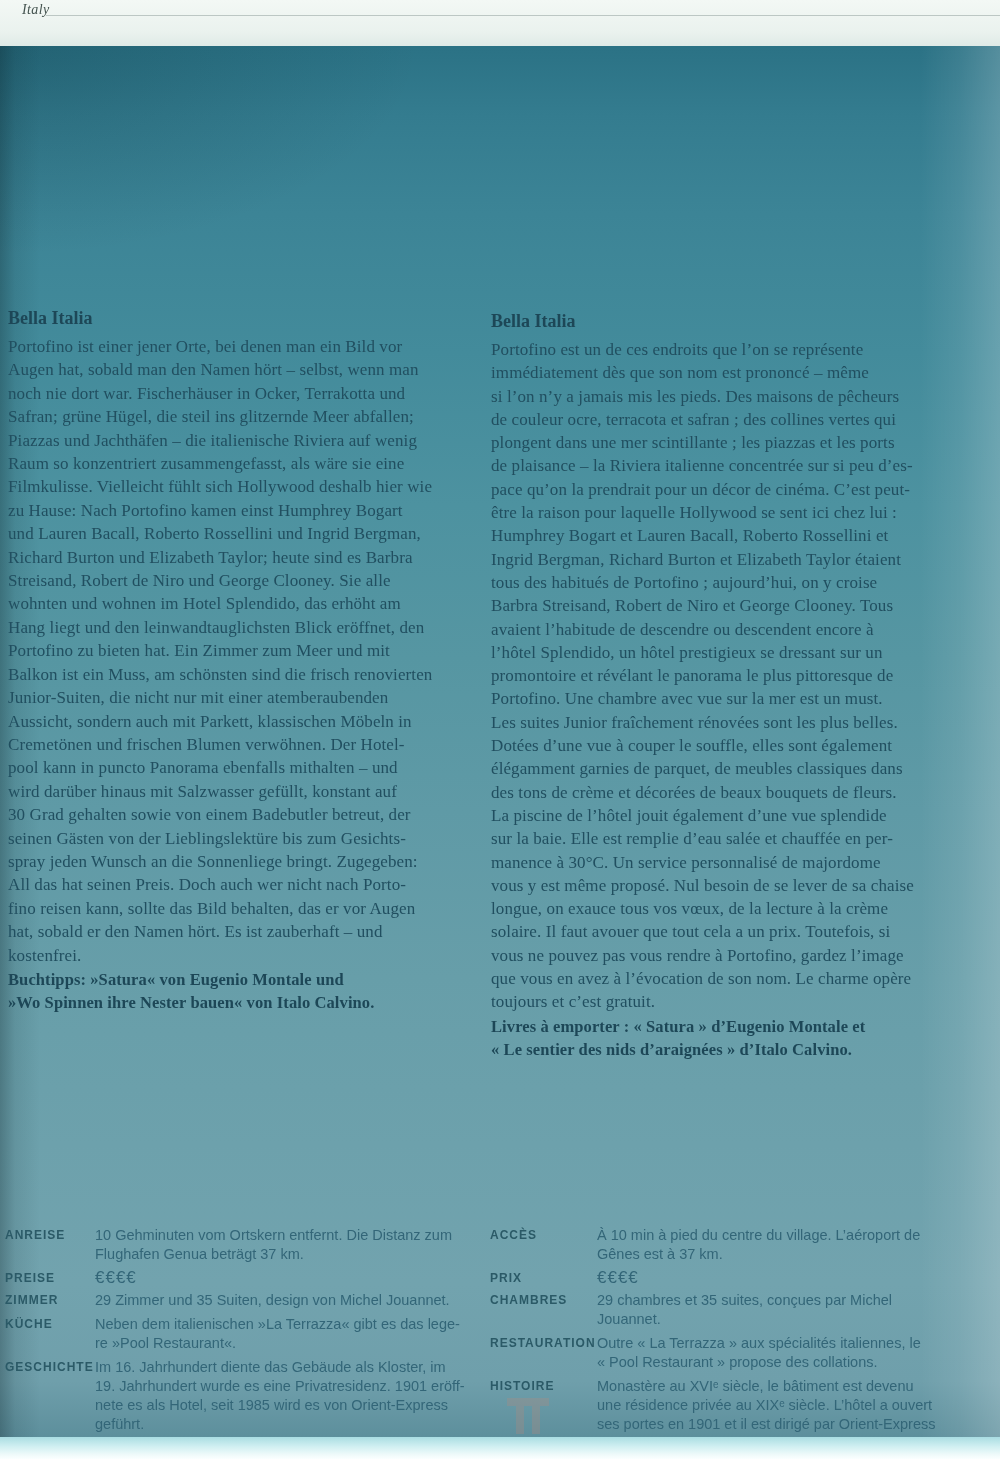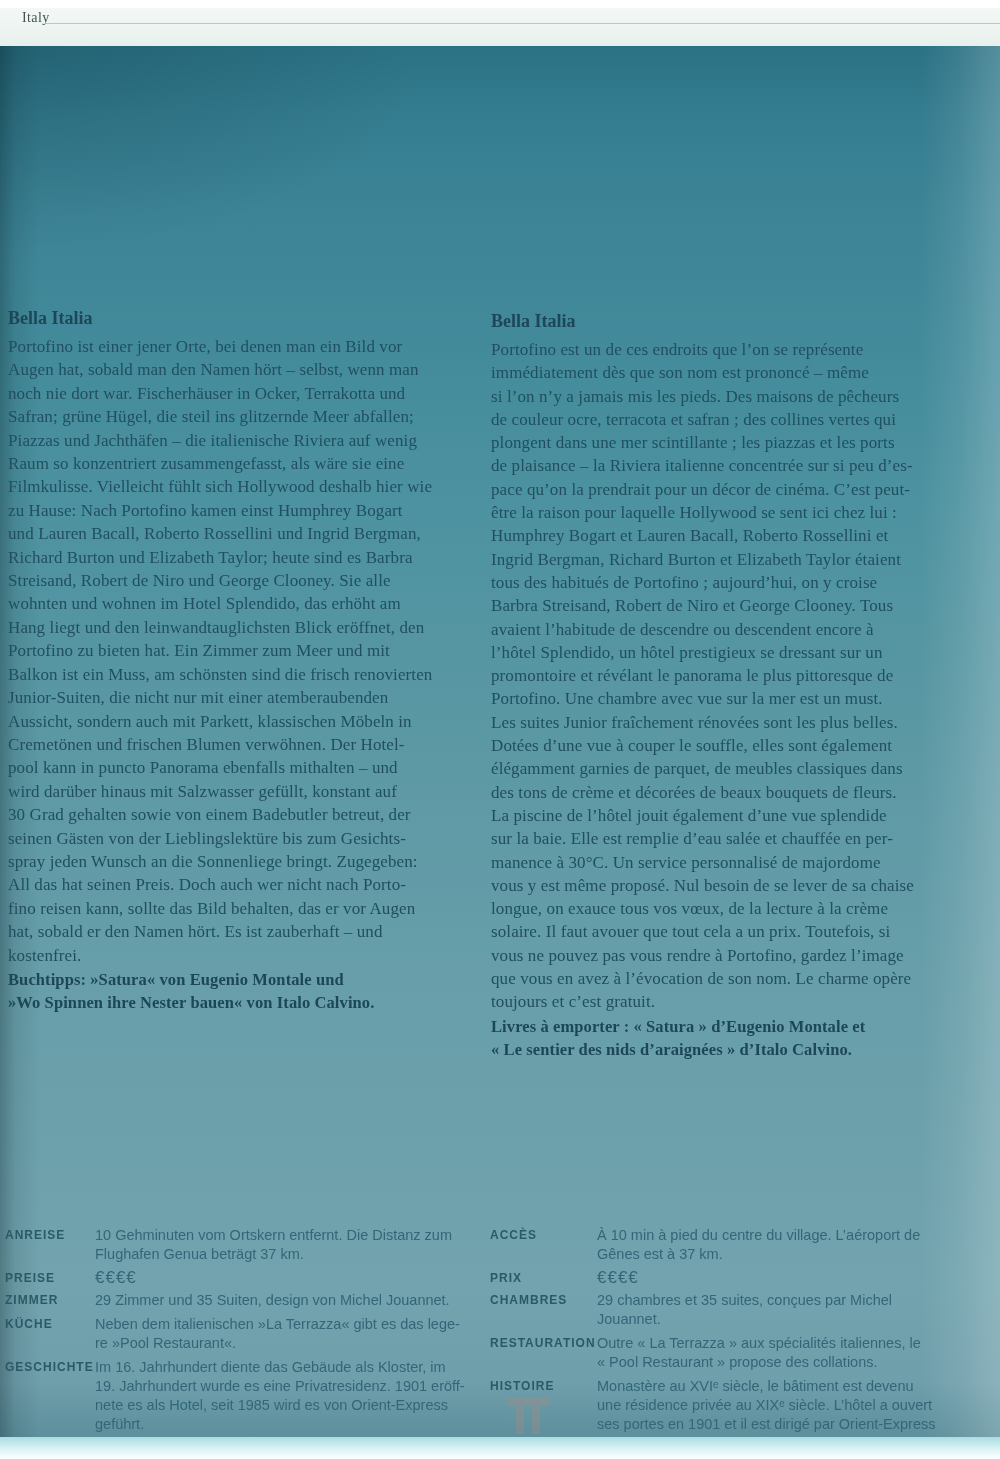--- a/index.html
+++ b/index.html
@@ -3,22 +3,23 @@
 <meta charset="utf-8">
 <style>
   * { box-sizing: border-box; }
   html, body { margin: 0; padding: 0; background: #ffffff; }
   .shot {
     position: relative; width: 1000px; height: 1459px; overflow: hidden;
     font-family: "Liberation Serif", serif;
   }
   
   .top-strip {
-    position: absolute; top: 8px; left: 0; width: 1000px; height: 46px;
+    position: absolute; top: 0; left: 0; width: 1000px; height: 46px;
     background: linear-gradient(180deg, #f3f8f5 0%, #eaf2ee 70%, #dfeae7 100%);
+    font-style: italic;
   }
   .margin-label {
     position: absolute; top: 2px; left: 22px;
     font-size: 14px; color: #44534f; letter-spacing: 0.4px;
   }
   .top-rule {
     position: absolute; top: 15px; left: 46px; width: 954px; height: 1px;
     background: rgba(95,115,113,0.35);
   }
   

